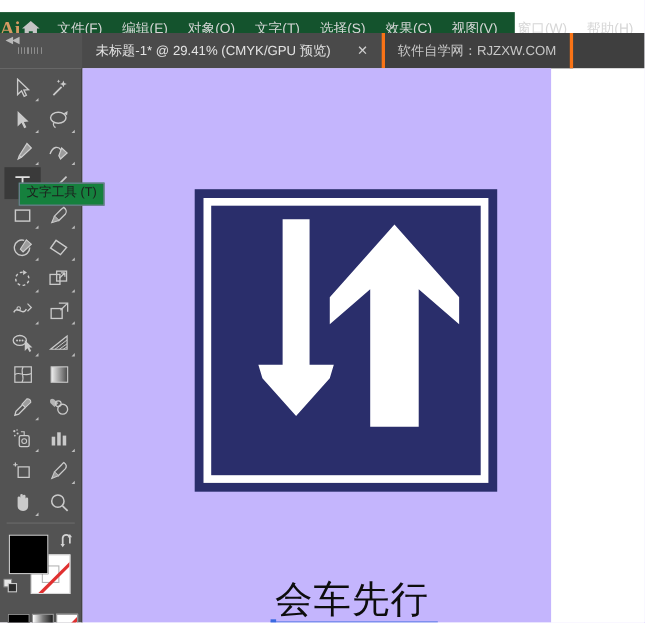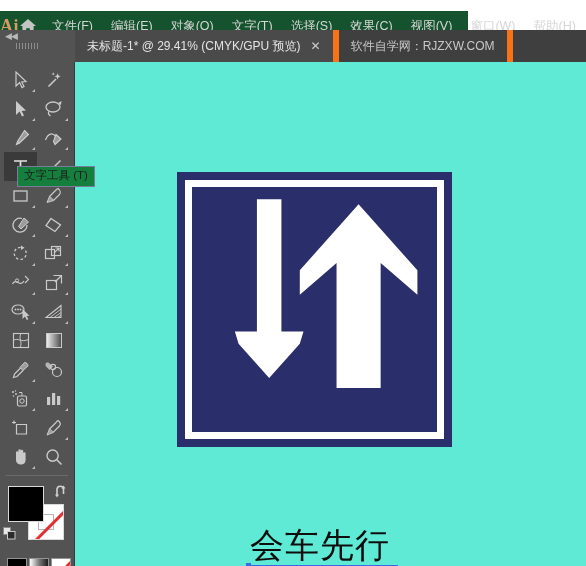--- a/index.html
+++ b/index.html
@@ -68,21 +68,22 @@
     width: 24px; height: 6px;
     background: repeating-linear-gradient(to right,
       #8d8d8d 0px, #8d8d8d 1px, #535353 1px, #535353 3px);
   }
   .tab {
     display: flex; align-items: center;
     padding: 0 12px;
     font-size: 12px;
     color: #cfcfcf;
     white-space: nowrap;
-    border-right: 6px solid #f97316;
+    border-right: 3px solid #f97316;
+    gap: 14px;
   }
   .tab.active { background: #4a4a4a; color: #e3e3e3; }
   .tab.inactive { background: #3f3f3f; color: #c8c8c8; text-align: center; }
   .tab-close {
     margin-left: 10px; font-size: 12px; color: #cfcfcf;
     line-height: 1;
   }
 
   
   .toolpanel {
@@ -181,22 +182,22 @@
     position: relative; overflow: hidden;
     background: #6a6a6a;
   }
   .mode-btn.black { background: #000000; }
   .mode-btn.grad { background: linear-gradient(to right, #ffffff, #7a7a7a, #1d1d1d); }
   .mode-btn.none { background: #ffffff; }
 
   
   .canvas {
     position: absolute; left: 75px; top: 62px;
-    width: 511px; height: 504px;
-    background: #5eead4;
+    width: 426px; height: 504px;
+    background: #c4b5fd;
     overflow: hidden;
   }
   .sign {
     position: absolute;
     left: 102px; top: 110px;
     width: 275px; height: 275px;
     background: #2a2e6b;
     padding: 8px;
   }
   .sign-white {

